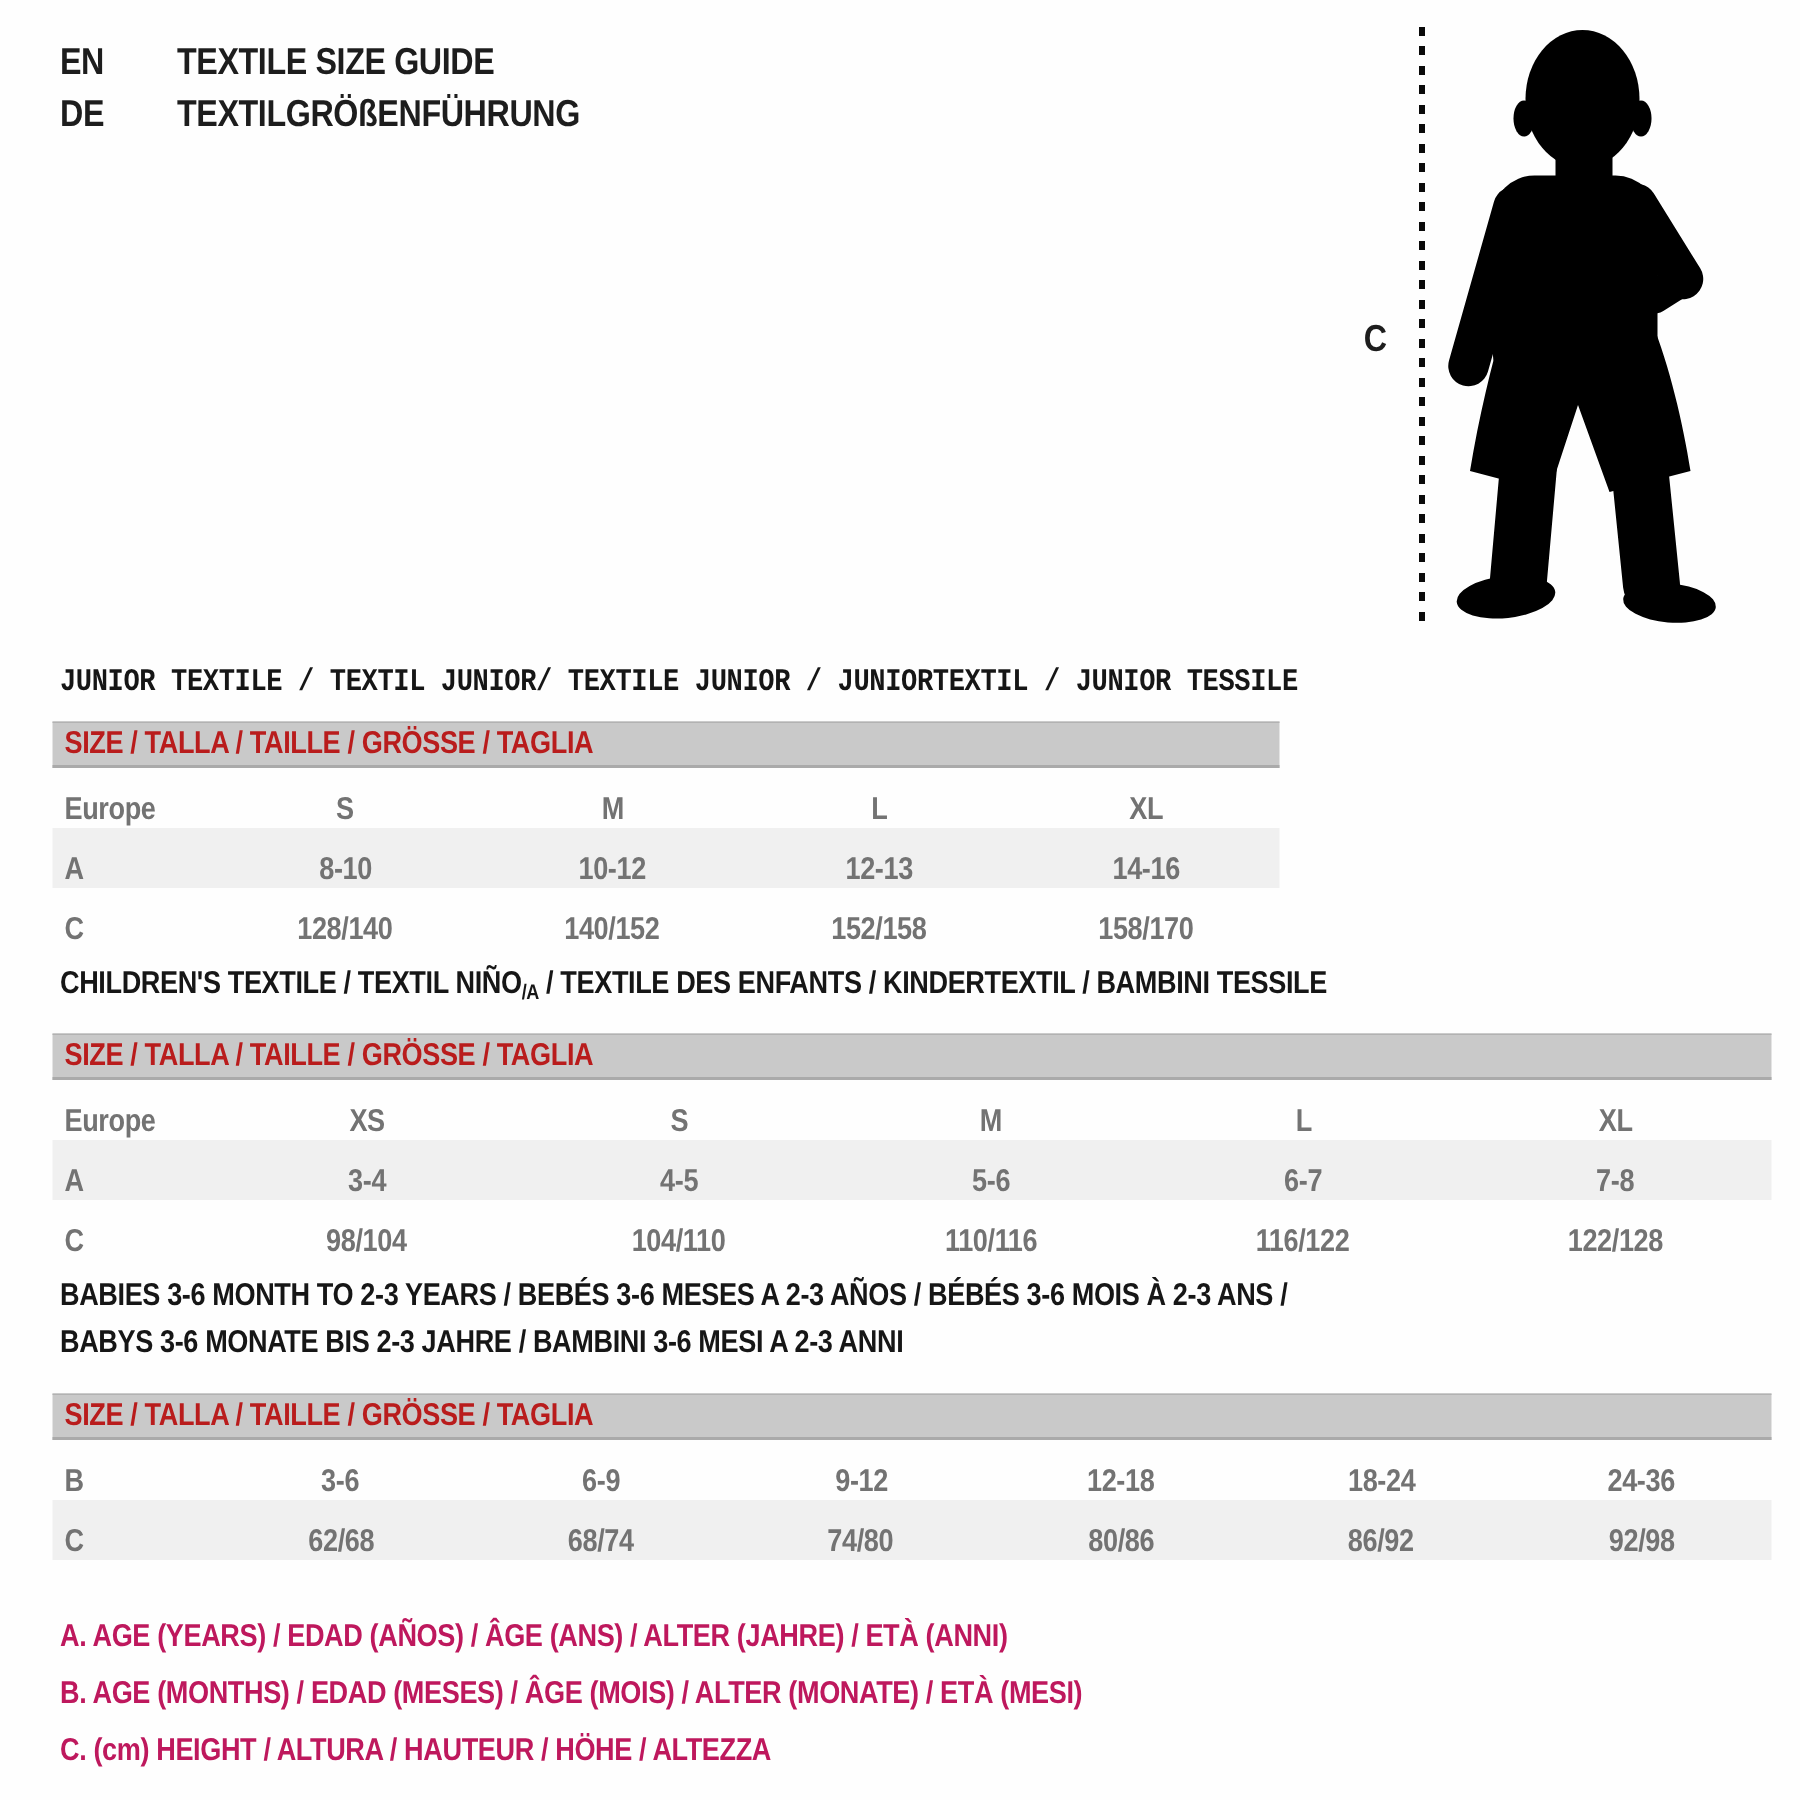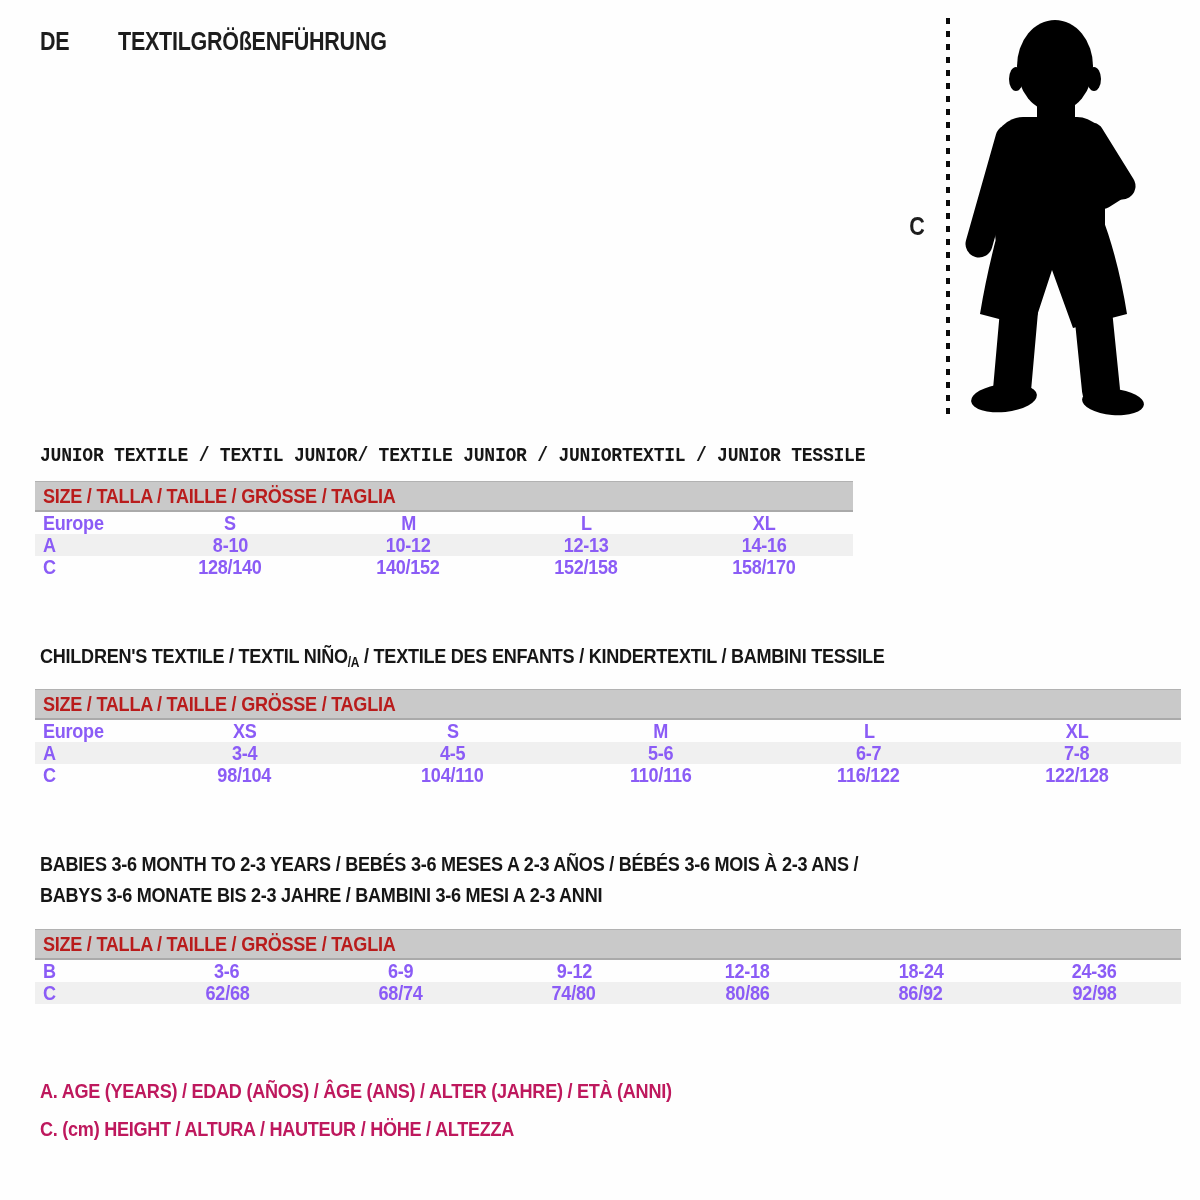--- a/index.html
+++ b/index.html
@@ -35,35 +35,39 @@
   .two-line { line-height:31px; }
 
   
   .size-table { position:absolute; left:35px; }
   .bar {
     height:31px; background:#c9c9c9;
     border-top:1px solid #b2b2b2; border-bottom:2px solid #aaaaaa;
     display:flex; align-items:center; padding-left:8px;
     font-size:21px; color:#b91c1c;
   }
-  .trow { display:flex; height:22px; align-items:center; font-size:21px; color:#8b5cf6; }
+  .trow { display:flex; height:40px; align-items:flex-end; font-size:21px; color:#737373; }
   .trow.alt { background:#f0f0f0; }
   .tlabel { padding-left:8px; }
   .jr .tlabel { width:13%; }
   .wide .tlabel { width:9.2%; }
   .tcell { flex:1; text-align:center; }
 
   
   .legend { position:absolute; left:40px; top:1072px; }
   .legend-line { height:38px; display:flex; align-items:center; font-size:21px; color:#be185d; }
 </style>
 </head>
 <body>
 
 <div class="lang-block">
+  <div class="lang-row">
+    <span class="lang-code"><span class="t">EN</span></span>
+    <span class="t">TEXTILE SIZE GUIDE</span>
+  </div>
   <div class="lang-row">
     <span class="lang-code"><span class="t">DE</span></span>
     <span class="t">TEXTILGRÖßENFÜHRUNG</span>
   </div>
 </div>
 
 <div class="measure-line"></div>
 <div class="measure-label"><span class="tc">C</span></div>
 
 <svg class="silhouette" width="190" height="408" viewBox="0 0 190 408">
@@ -185,15 +189,18 @@
     <span class="tcell"><span class="tc">86/92</span></span>
     <span class="tcell"><span class="tc">92/98</span></span>
   </div>
 </div>
 
 <div class="legend">
   <div class="legend-line">
     <span class="t">A. AGE (YEARS) / EDAD (AÑOS) / ÂGE (ANS) / ALTER (JAHRE) / ETÀ (ANNI)</span>
   </div>
   <div class="legend-line">
+    <span class="t">B. AGE (MONTHS) / EDAD (MESES) / ÂGE (MOIS) / ALTER (MONATE) / ETÀ (MESI)</span>
+  </div>
+  <div class="legend-line">
     <span class="t">C. (cm) HEIGHT / ALTURA / HAUTEUR / HÖHE / ALTEZZA</span>
   </div>
 </div>
 
 </body></html>

